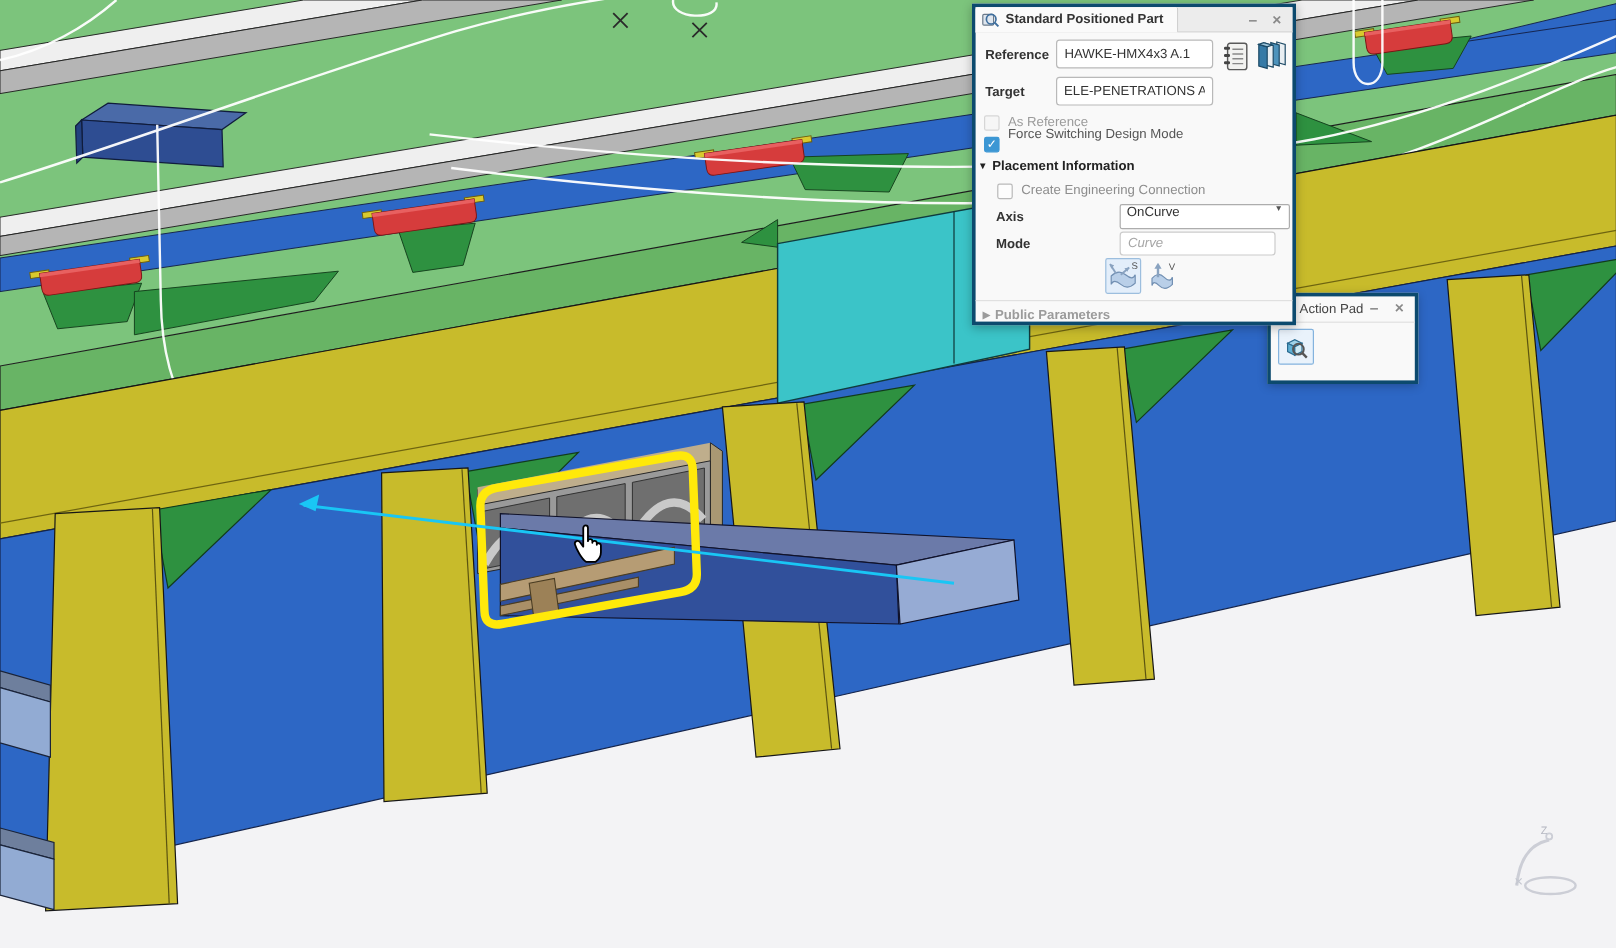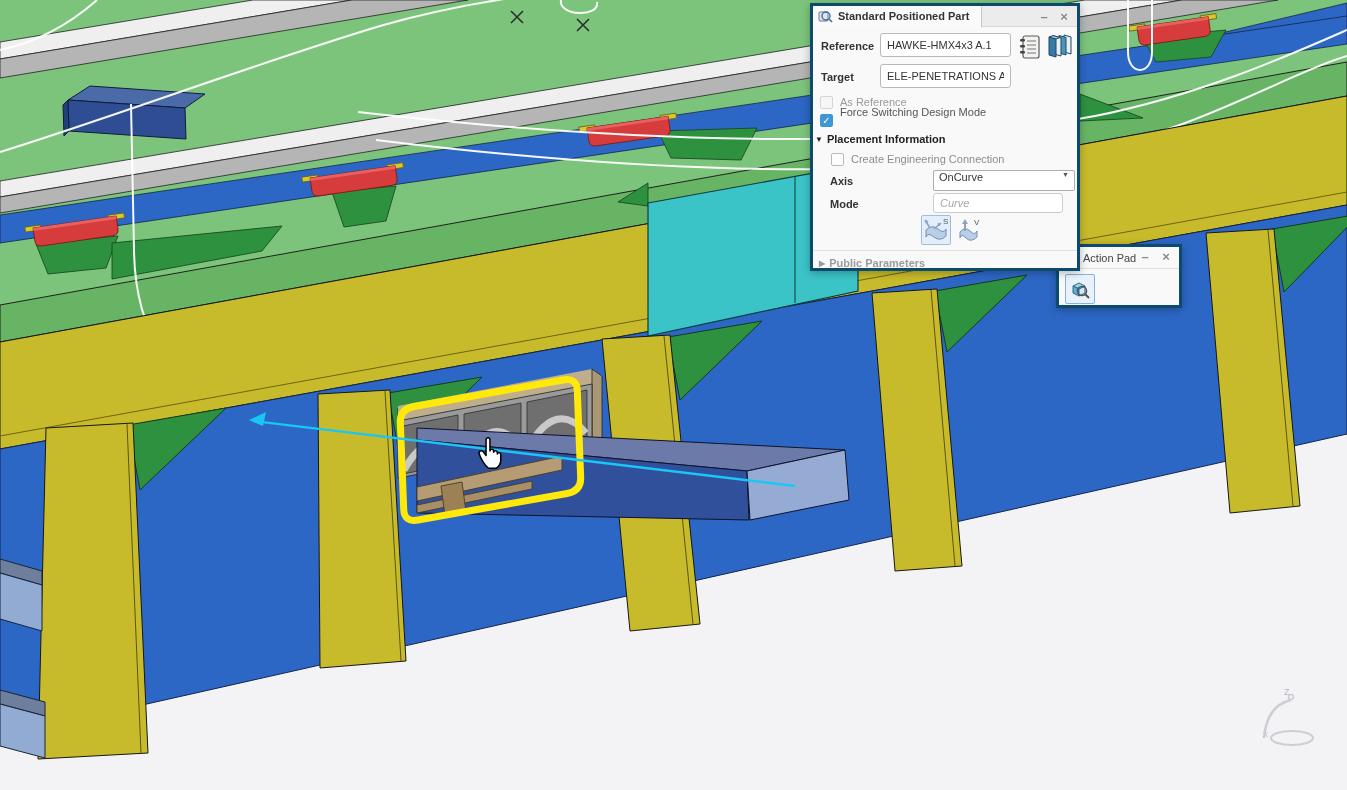--- a/index.html
+++ b/index.html
@@ -7,21 +7,21 @@
   body { font-family: "Liberation Sans", sans-serif; background:#f3f3f5; }
   #stage { position:relative; width:1347px; height:790px; overflow:hidden; }
   #viewport { position:absolute; left:0; top:0; }
 
   
   .panel {
     position:absolute; background:#f9f9f9; border:3px solid #0c4a6e;
     box-shadow:0 2px 8px rgba(0,0,0,.28); font-size:11px; color:#333;
   }
   #spp-panel { left:810px; top:3px; width:270px; height:268px; z-index:30; }
-  #action-pad { left:1056px; top:244px; width:126px; height:64px; z-index:20; }
+  #action-pad { left:1056px; top:244px; width:126px; height:76px; z-index:20; }
 
   .titlebar { position:relative; height:21px; background:#ececec; display:flex; align-items:center; border-bottom:1px solid #d8d8d8; }
   .titletab { height:21px; display:flex; align-items:center; gap:5px; padding:0 12px 0 5px;
               background:#fafafa; border-right:1px solid #c6c6c6; border-radius:2px 2px 0 0; }
   .titletext { font-size:11px; font-weight:600; color:#333; white-space:nowrap; }
   .win-controls { margin-left:auto; display:flex; align-items:center; gap:6px; padding-right:6px; }
   .win-btn { color:#8a8a8a; font-size:13px; line-height:13px; width:14px; text-align:center; cursor:default; font-weight:bold; }
 
   .dlg-label { position:absolute; font-weight:bold; color:#333; font-size:11px; }
   .dlg-input {

